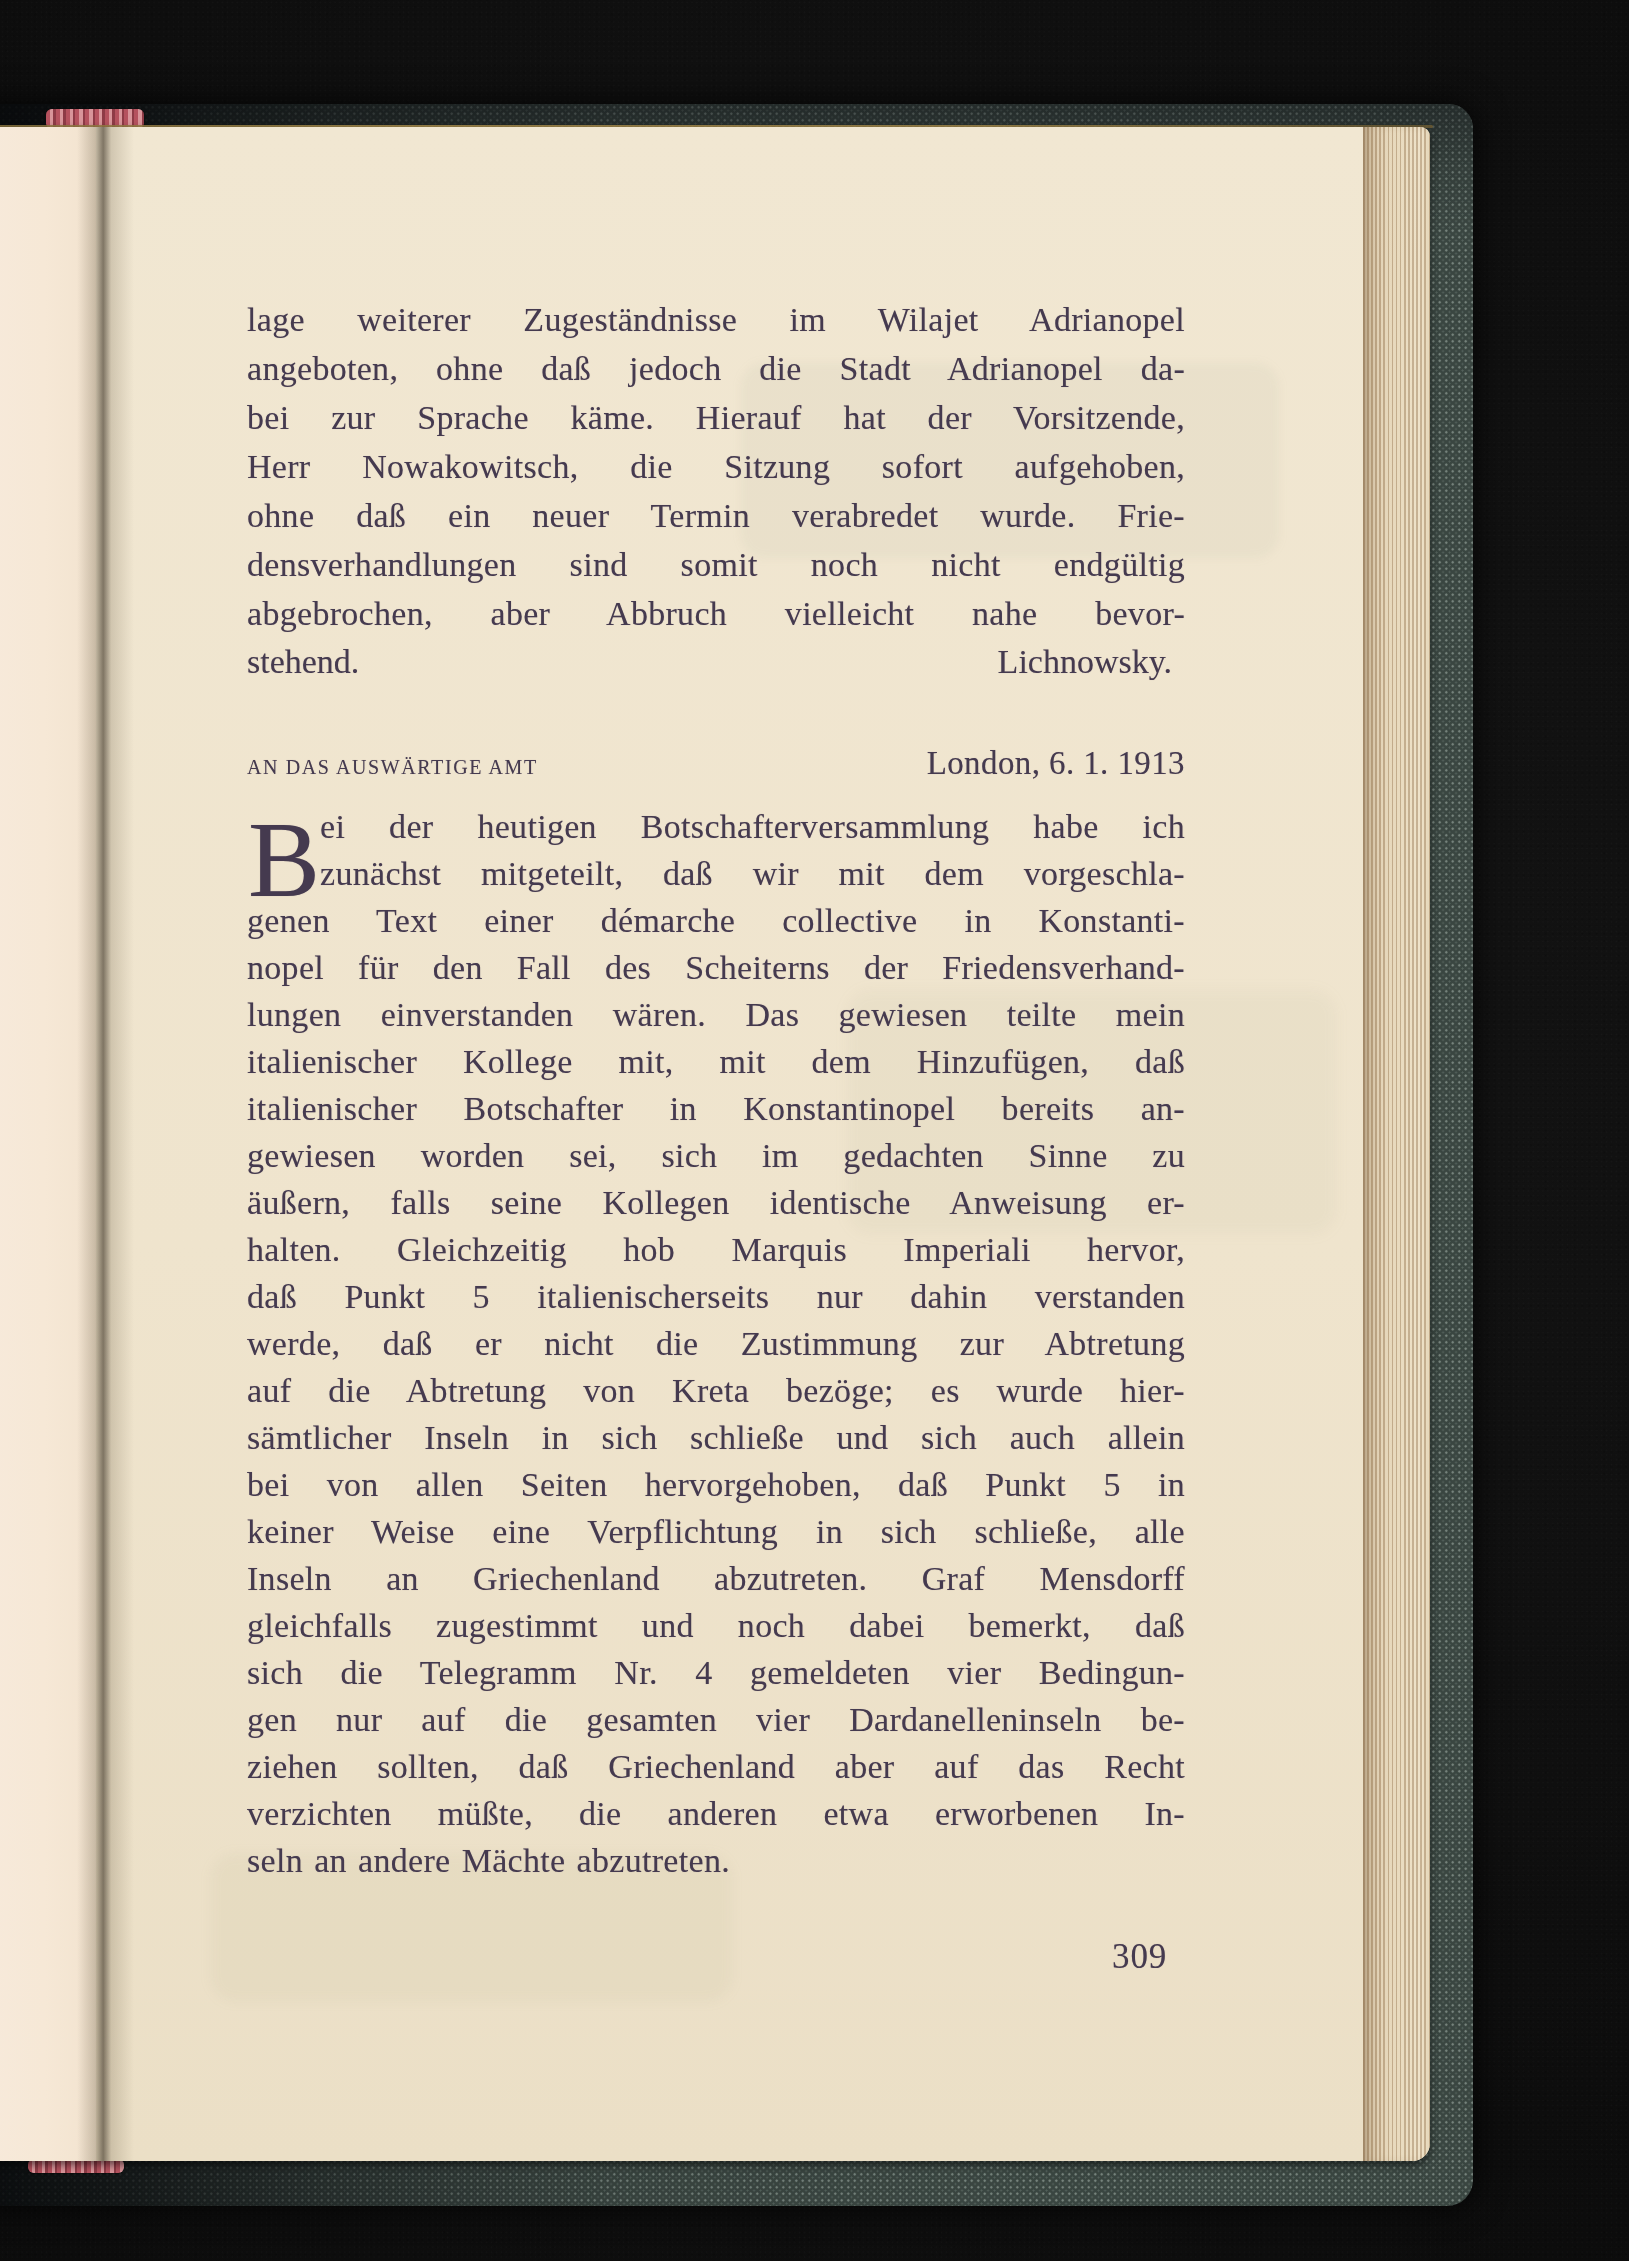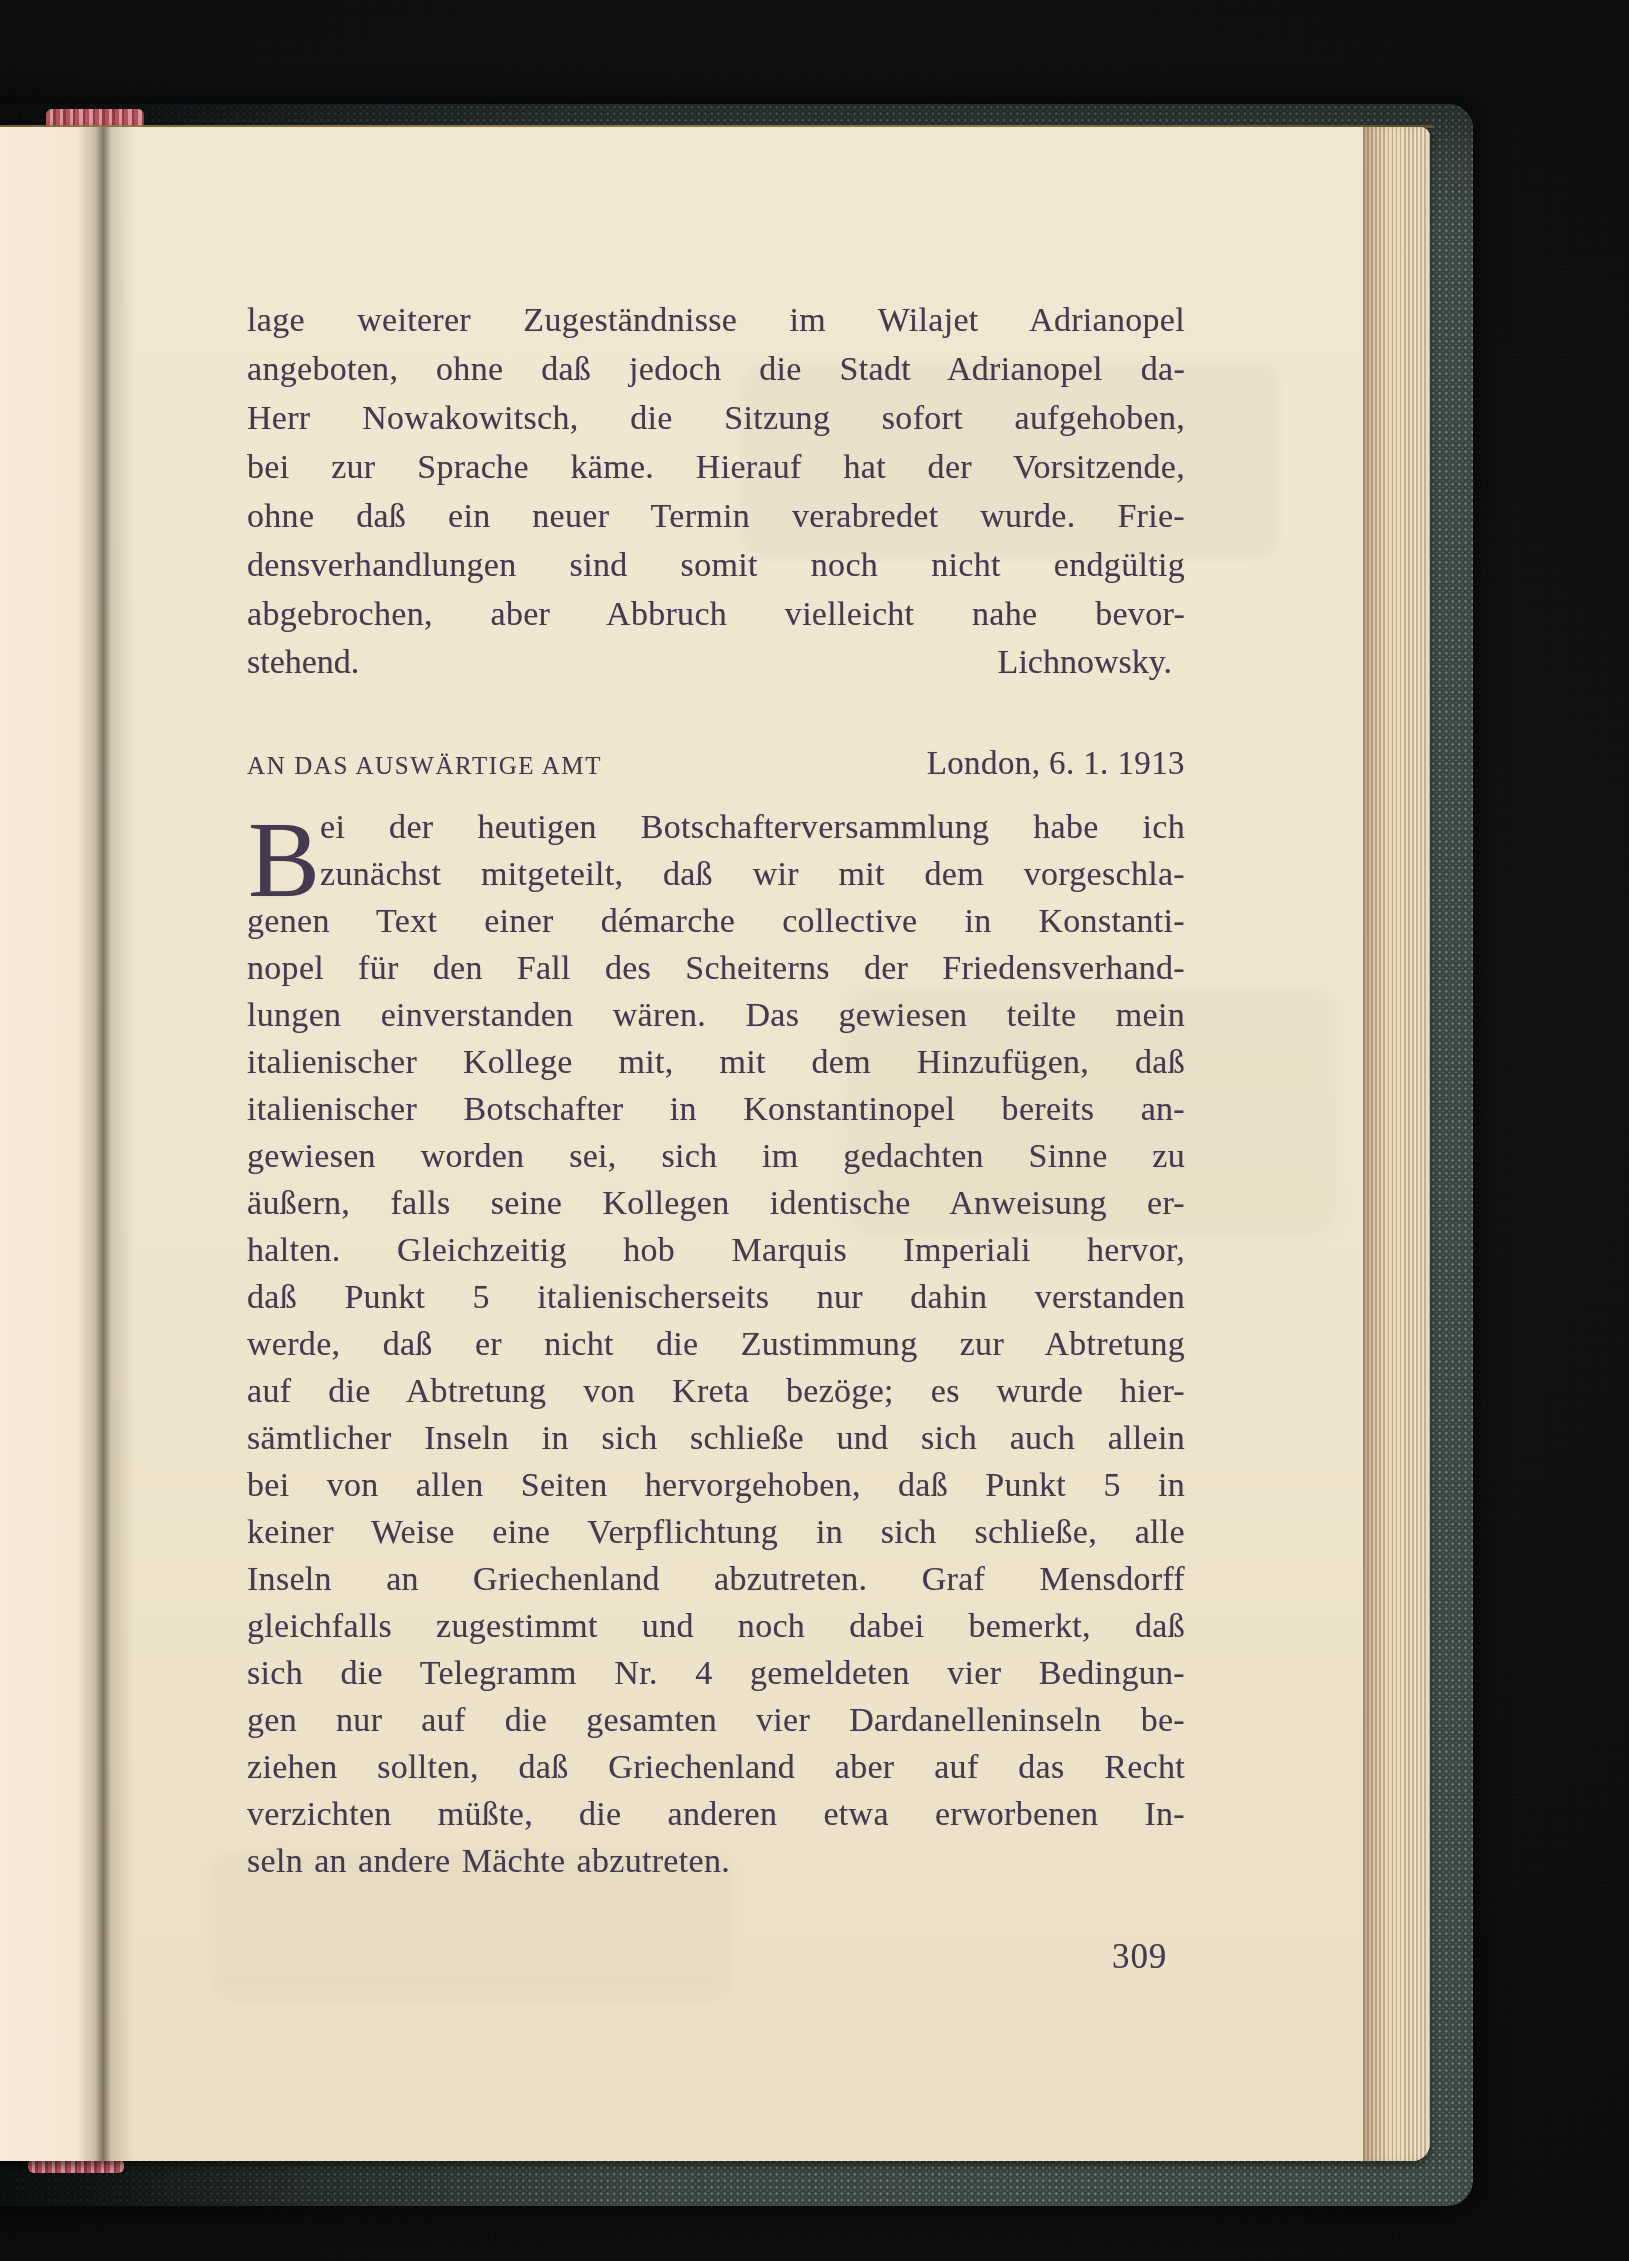--- a/index.html
+++ b/index.html
@@ -106,21 +106,21 @@
     position:absolute;left:247px;top:637px;width:938px;height:49px;line-height:49px;
     display:flex;justify-content:space-between;align-items:baseline;
     font-size:34px;text-shadow:0 0 0.8px rgba(69,58,79,.35);text-align:right;
   }
   .sigrow .sig{padding-right:13px;}
   .headrow{
     position:absolute;left:247px;top:745px;width:938px;height:42px;
     display:flex;justify-content:space-between;align-items:baseline;
     text-shadow:0 0 0.8px rgba(69,58,79,.35);
   }
-  .recipient{font-size:25px;letter-spacing:1.6px;}
+  .recipient{font-size:20px;letter-spacing:1.6px;}
   .dateline{font-size:33px;letter-spacing:0.4px;}
   .dropcap{
     position:absolute;left:248px;top:806px;font-size:108px;line-height:1;
     color:var(--ink);text-shadow:0 0 0.8px rgba(69,58,79,.4);
   }
   .pageno{
     position:absolute;left:247px;top:1937px;width:920px;
     text-align:right;font-size:35px;letter-spacing:0.8px;
     color:var(--ink);text-shadow:0 0 0.8px rgba(69,58,79,.35);
   }
@@ -146,22 +146,22 @@
     <div class="ghost g1"></div>
     <div class="ghost g2"></div>
     <div class="ghost g3"></div>
 
   </div>
 
   <div class="content">
     <div class="para p1">
         <div class="tline">lage weiterer Zugeständnisse im Wilajet Adrianopel</div>
         <div class="tline">angeboten, ohne daß jedoch die Stadt Adrianopel da-</div>
+        <div class="tline">bei zur Sprache käme. Hierauf hat der Vorsitzende,</div>
         <div class="tline">Herr Nowakowitsch, die Sitzung sofort aufgehoben,</div>
-        <div class="tline">bei zur Sprache käme. Hierauf hat der Vorsitzende,</div>
         <div class="tline">ohne daß ein neuer Termin verabredet wurde. Frie-</div>
         <div class="tline">densverhandlungen sind somit noch nicht endgültig</div>
         <div class="tline">abgebrochen, aber Abbruch vielleicht nahe bevor-</div>
       </div>
 
     <div class="sigrow">
       <span>stehend.</span>
       <span class="sig">Lichnowsky.</span>
     </div>
 

